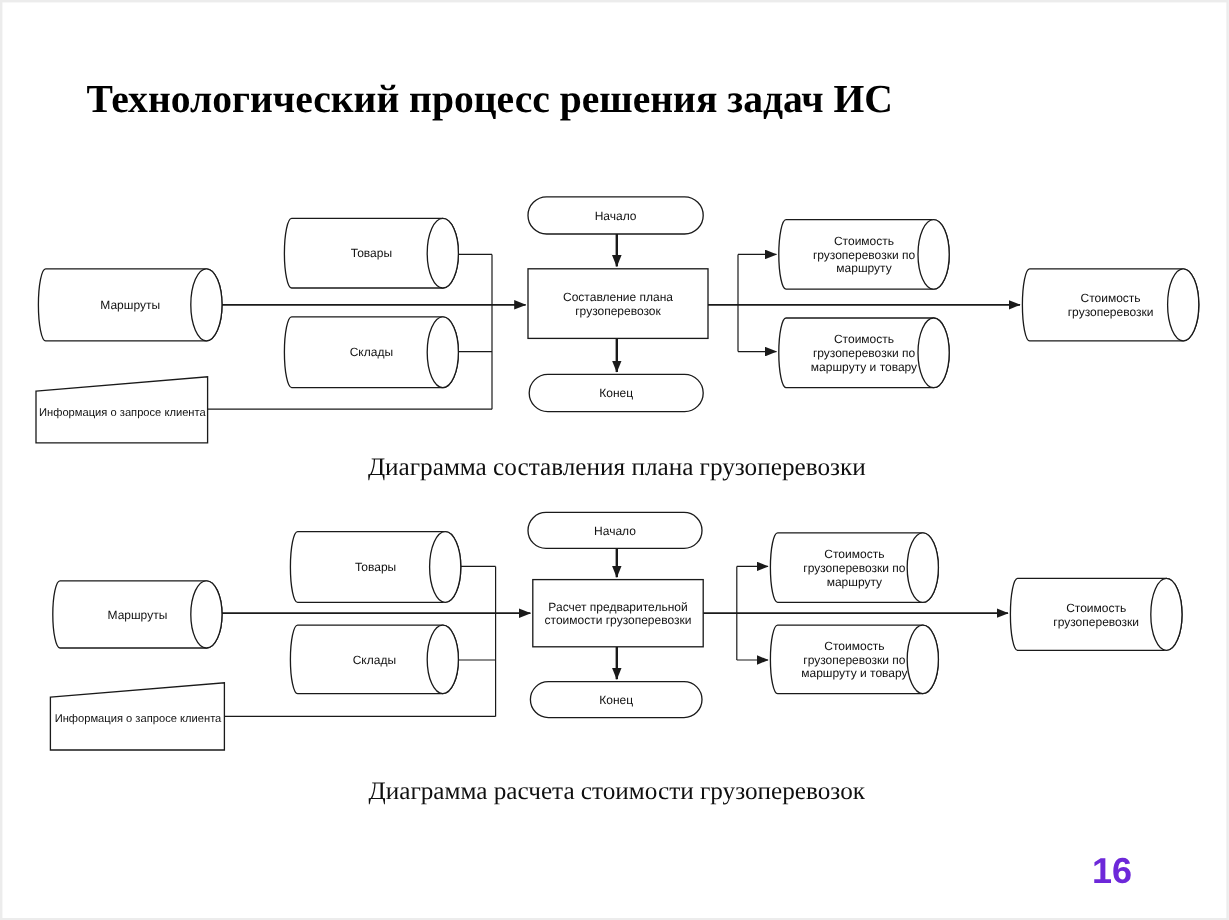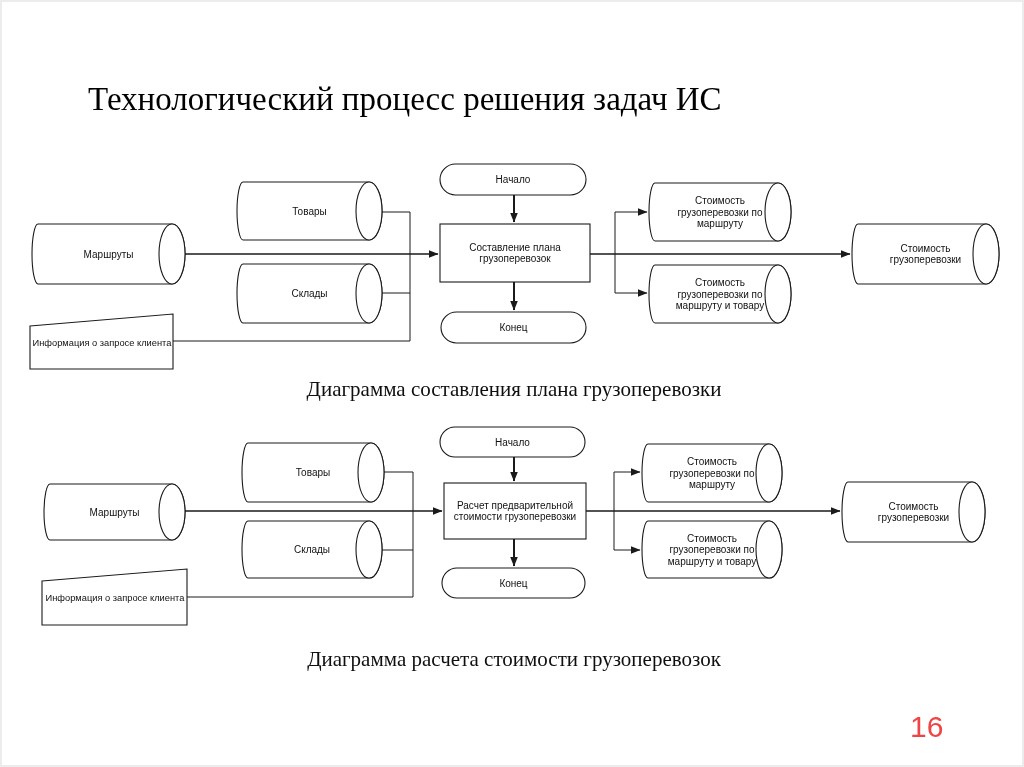--- a/index.html
+++ b/index.html
@@ -12,23 +12,23 @@
     position: relative;
     width: 1024px; height: 767px;
     box-sizing: border-box;
     background: #ffffff;
     border: 2px solid #ececec;
     overflow: hidden;
   }
   .slide-title {
     position: absolute;
     left: 70px; top: 64px;
-    margin: 16px;
+    margin: 0;
     font-family: "Liberation Serif", serif;
-    font-weight: normal;
+    font-weight: bold;
     font-size: 33px;
     line-height: 1.05;
     color: #000000;
     white-space: nowrap;
   }
   .diagram {
     position: absolute;
     left: 0;
     display: block;
   }
@@ -42,21 +42,22 @@
     font-size: 21px;
     color: #0f0f0f;
   }
   #caption-0 { top: 375px; }
   #caption-1 { top: 645px; }
   .page-number {
     position: absolute;
     left: 908px; top: 708px;
     font-family: "Liberation Sans", sans-serif;
     font-size: 30px;
-    color: #ef4444;
+    color: #6d28d9;
+    font-weight: bold;
   }
   svg text {
     font-family: "Liberation Sans", sans-serif;
     fill: #111111;
   }
 </style>
 </head>
 <body>
 
 <div class="slide">

